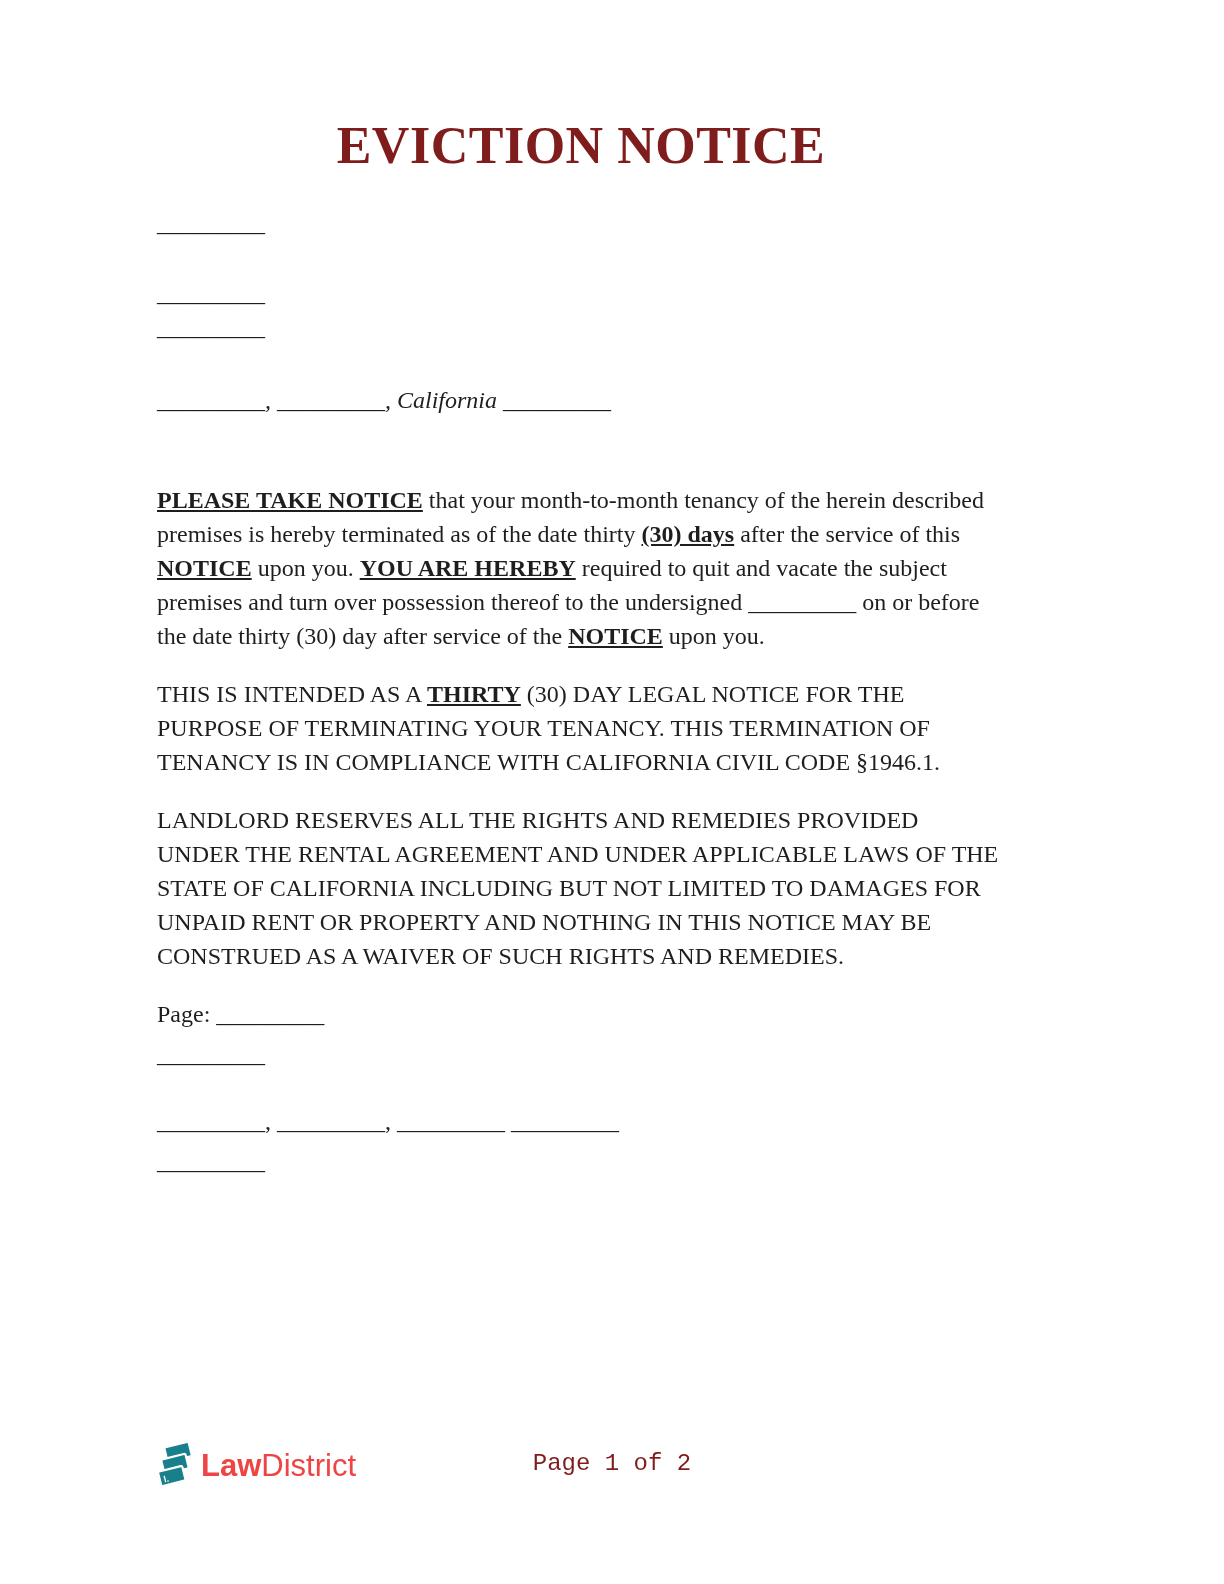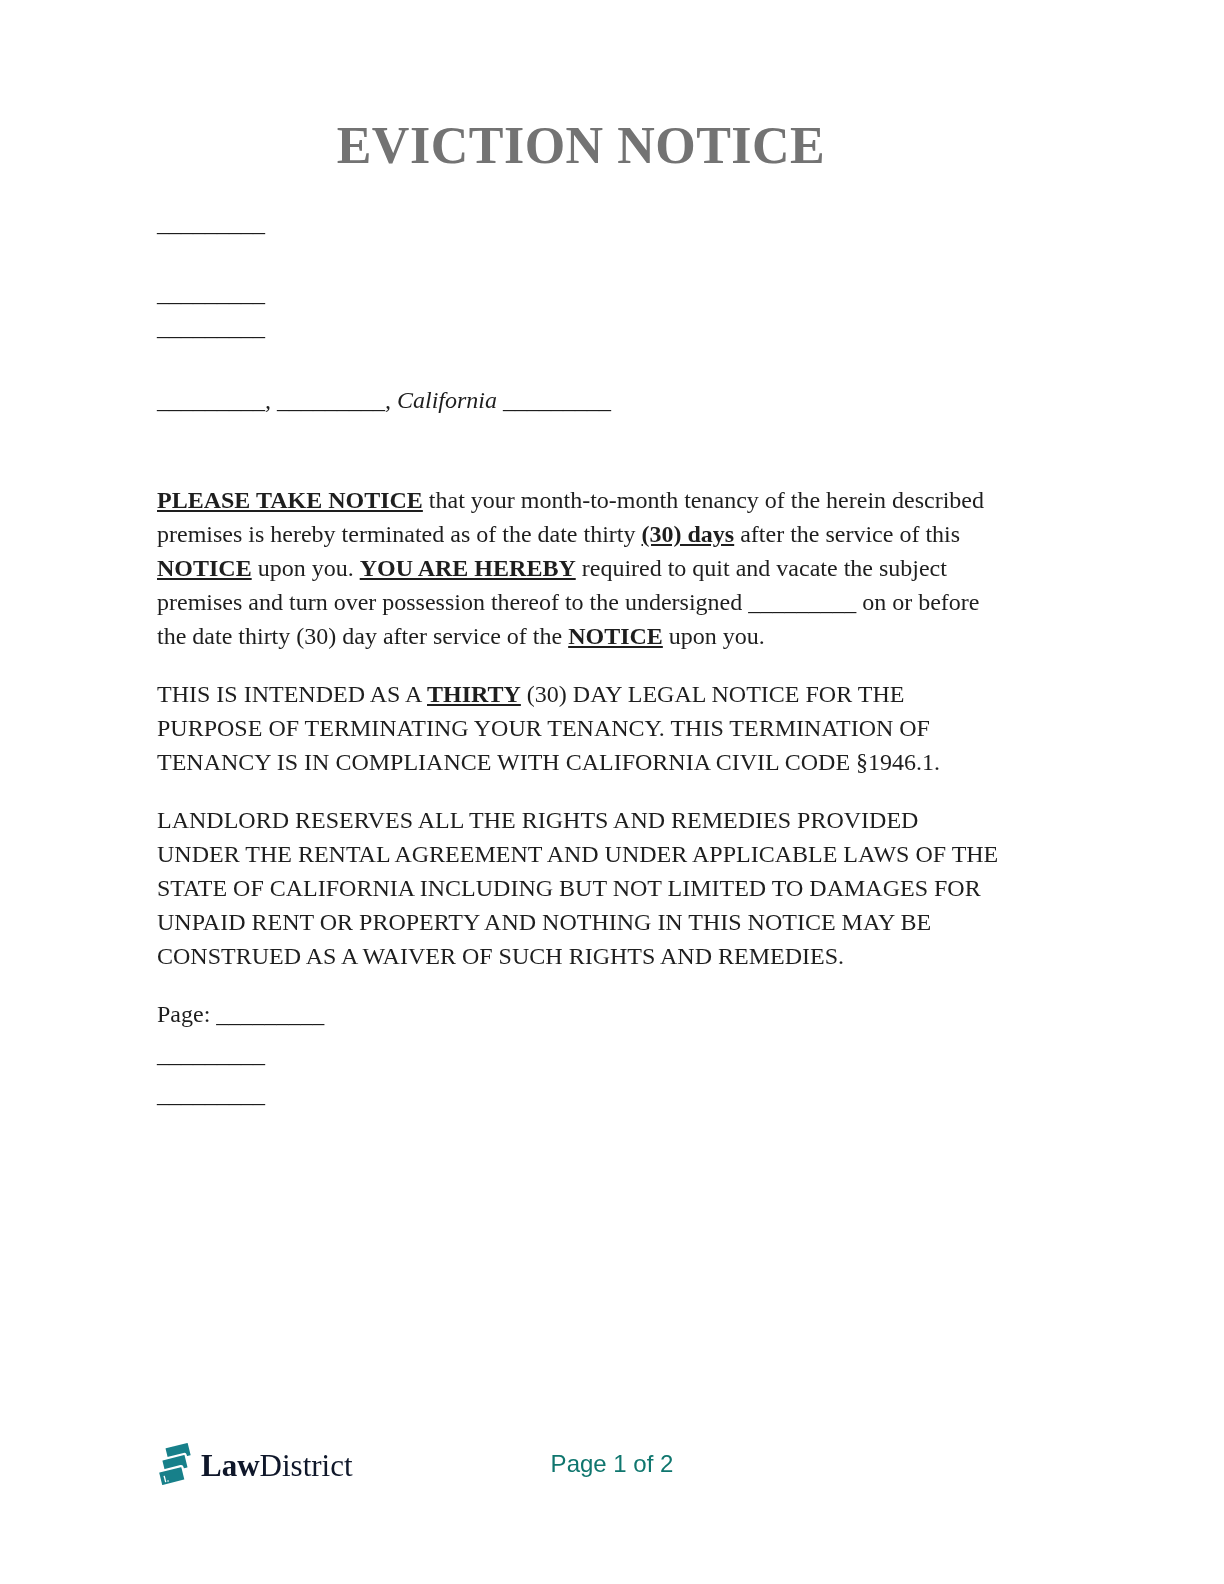--- a/index.html
+++ b/index.html
@@ -16,21 +16,21 @@
     width: 848px;
     margin-left: 157px;
   }
   .doc-title {
     margin: 0;
     padding-top: 116px;
     font-size: 52px;
     line-height: 60px;
     font-weight: bold;
     text-align: center;
-    color: #737373;
+    color: #7f1d1d;
     letter-spacing: 0.5px;
     white-space: nowrap;
   }
   .content p {
     margin: 0;
     font-size: 24px;
     line-height: 34px;
   }
   .blank-1   { margin-top: 30px !important; }
   .blank-2   { margin-top: 36px !important; }
@@ -60,36 +60,36 @@
   }
   .brand {
     position: absolute;
     left: 157px;
     top: 2px;
     display: flex;
     align-items: center;
   }
   .brand-icon { width: 40px; height: 48px; display: block; }
   .brand-text {
-    font-family: Liberation Serif, serif;
+    font-family: Liberation Sans, sans-serif;
     font-size: 31px;
-    color: #0f172a;
+    color: #ef4444;
     margin-left: 4px;
     line-height: 48px;
   }
   .brand-text .law { font-weight: bold; }
   .brand-text .district { font-weight: normal; }
   .page-indicator {
     position: absolute;
     left: 50%;
     transform: translateX(-50%);
     top: 10px;
-    font-family: Liberation Sans, sans-serif;
+    font-family: Liberation Mono, monospace;
     font-size: 24px;
-    color: #0f766e;
+    color: #7f1d1d;
     white-space: nowrap;
   }
 </style>
 </head>
 <body>
 
 <div class="page">
   <main class="content">
     <h1 class="doc-title">EVICTION NOTICE</h1>
 
@@ -100,20 +100,21 @@
     <p class="address-line">_________, _________, California _________</p>
 
     <p class="para-notice"><span class="b">PLEASE TAKE NOTICE</span><span> that your month-to-month tenancy of the herein described premises is hereby terminated as of the date thirty </span><span class="b">(30) days</span><span> after the service of this </span><span class="b">NOTICE</span><span> upon you. </span><span class="b">YOU ARE HEREBY</span><span> required to quit and vacate the subject premises and turn over possession thereof to the undersigned _________ on or before the date thirty (30) day after service of the </span><span class="b">NOTICE</span><span> upon you.</span></p>
 
     <p class="para-intent"><span>THIS IS INTENDED AS A </span><span class="b">THIRTY</span><span> (30) DAY LEGAL NOTICE FOR THE PURPOSE OF TERMINATING YOUR TENANCY. THIS TERMINATION OF TENANCY IS IN COMPLIANCE WITH CALIFORNIA CIVIL CODE §1946.1.</span></p>
 
     <p class="para-reserve">LANDLORD RESERVES ALL THE RIGHTS AND REMEDIES PROVIDED UNDER THE RENTAL AGREEMENT AND UNDER APPLICABLE LAWS OF THE STATE OF CALIFORNIA INCLUDING BUT NOT LIMITED TO DAMAGES FOR UNPAID RENT OR PROPERTY AND NOTHING IN THIS NOTICE MAY BE CONSTRUED AS A WAIVER OF SUCH RIGHTS AND REMEDIES.</p>
 
     <p class="dated-line">Page: _________</p>
     <p class="blank-after-by">_________</p>
+    <p class="loc-line">_________, _________, _________ _________</p>
     <p class="final-blank">_________</p>
   </main>
 
   <footer class="footer">
     <div class="brand">
       <svg class="brand-icon" viewBox="0 0 40 48" xmlns="http://www.w3.org/2000/svg">
         <g transform="rotate(-14 20 24)">
           <rect x="12" y="3" width="25" height="15" rx="1.5" fill="#17808a" stroke="#ffffff" stroke-width="2.2"></rect>
           <rect x="6" y="14" width="25" height="15" rx="1.5" fill="#17808a" stroke="#ffffff" stroke-width="2.2"></rect>
           <rect x="0" y="25" width="25" height="15" rx="1.5" fill="#17808a" stroke="#ffffff" stroke-width="2.2"></rect>

